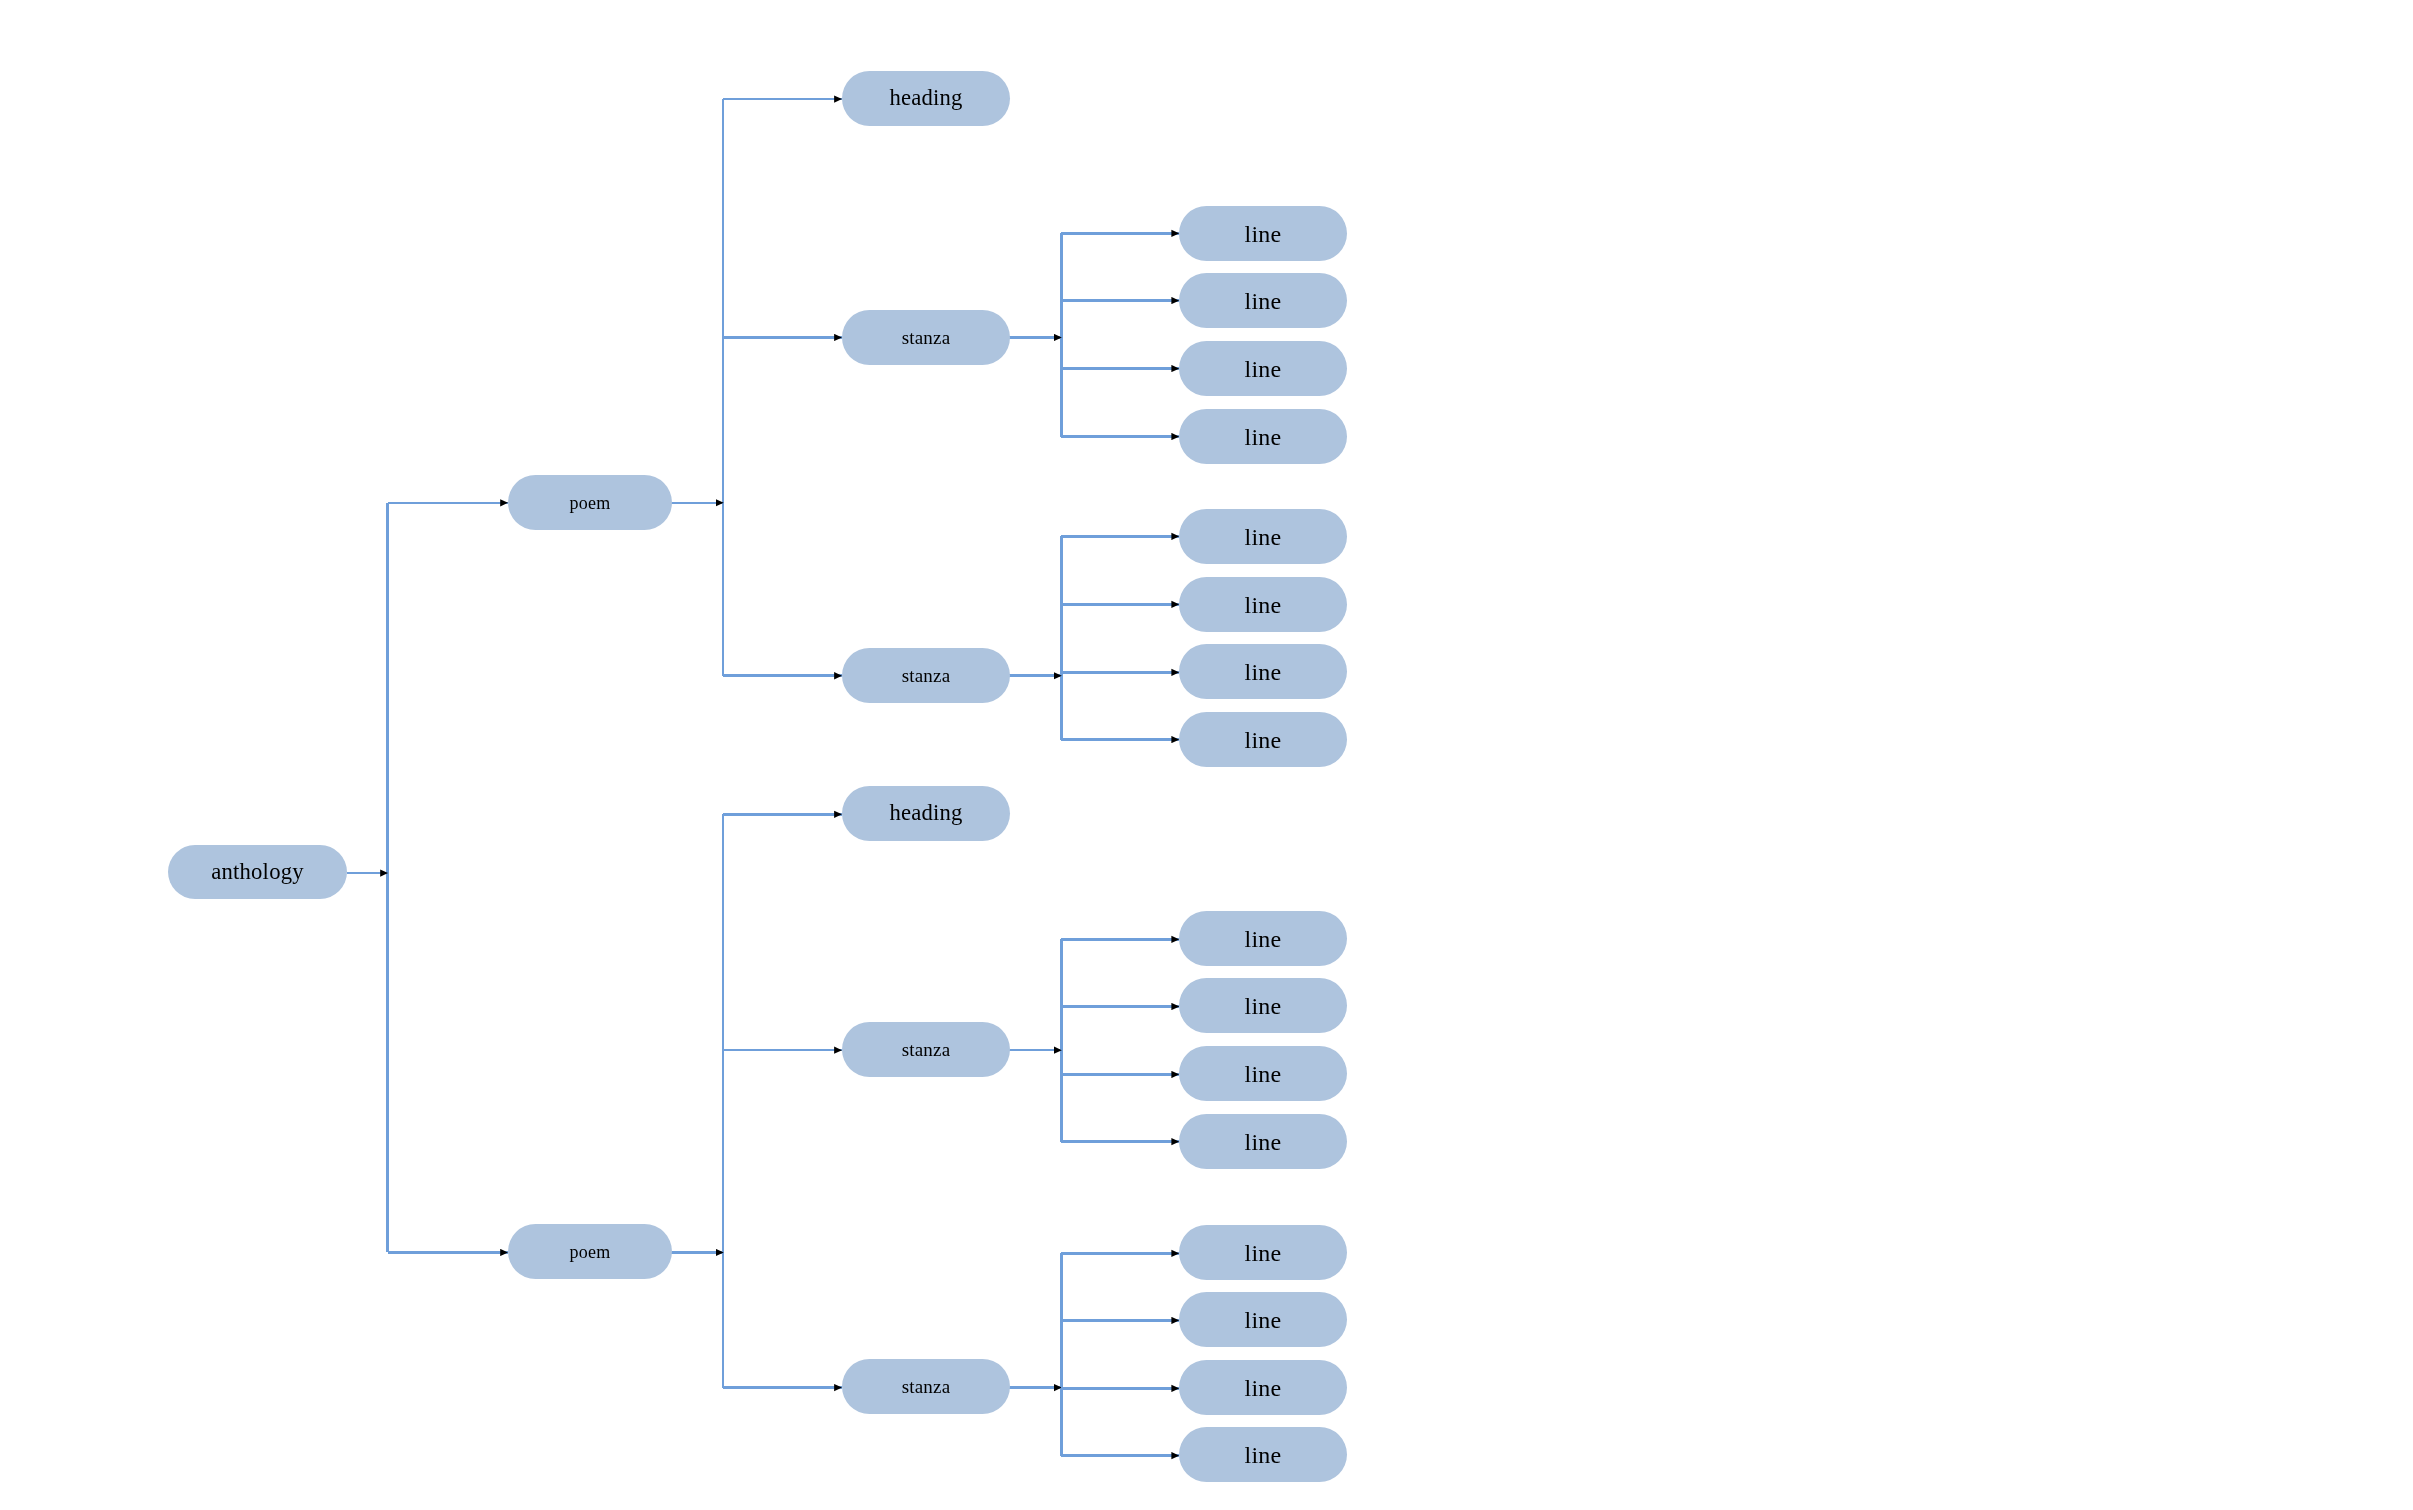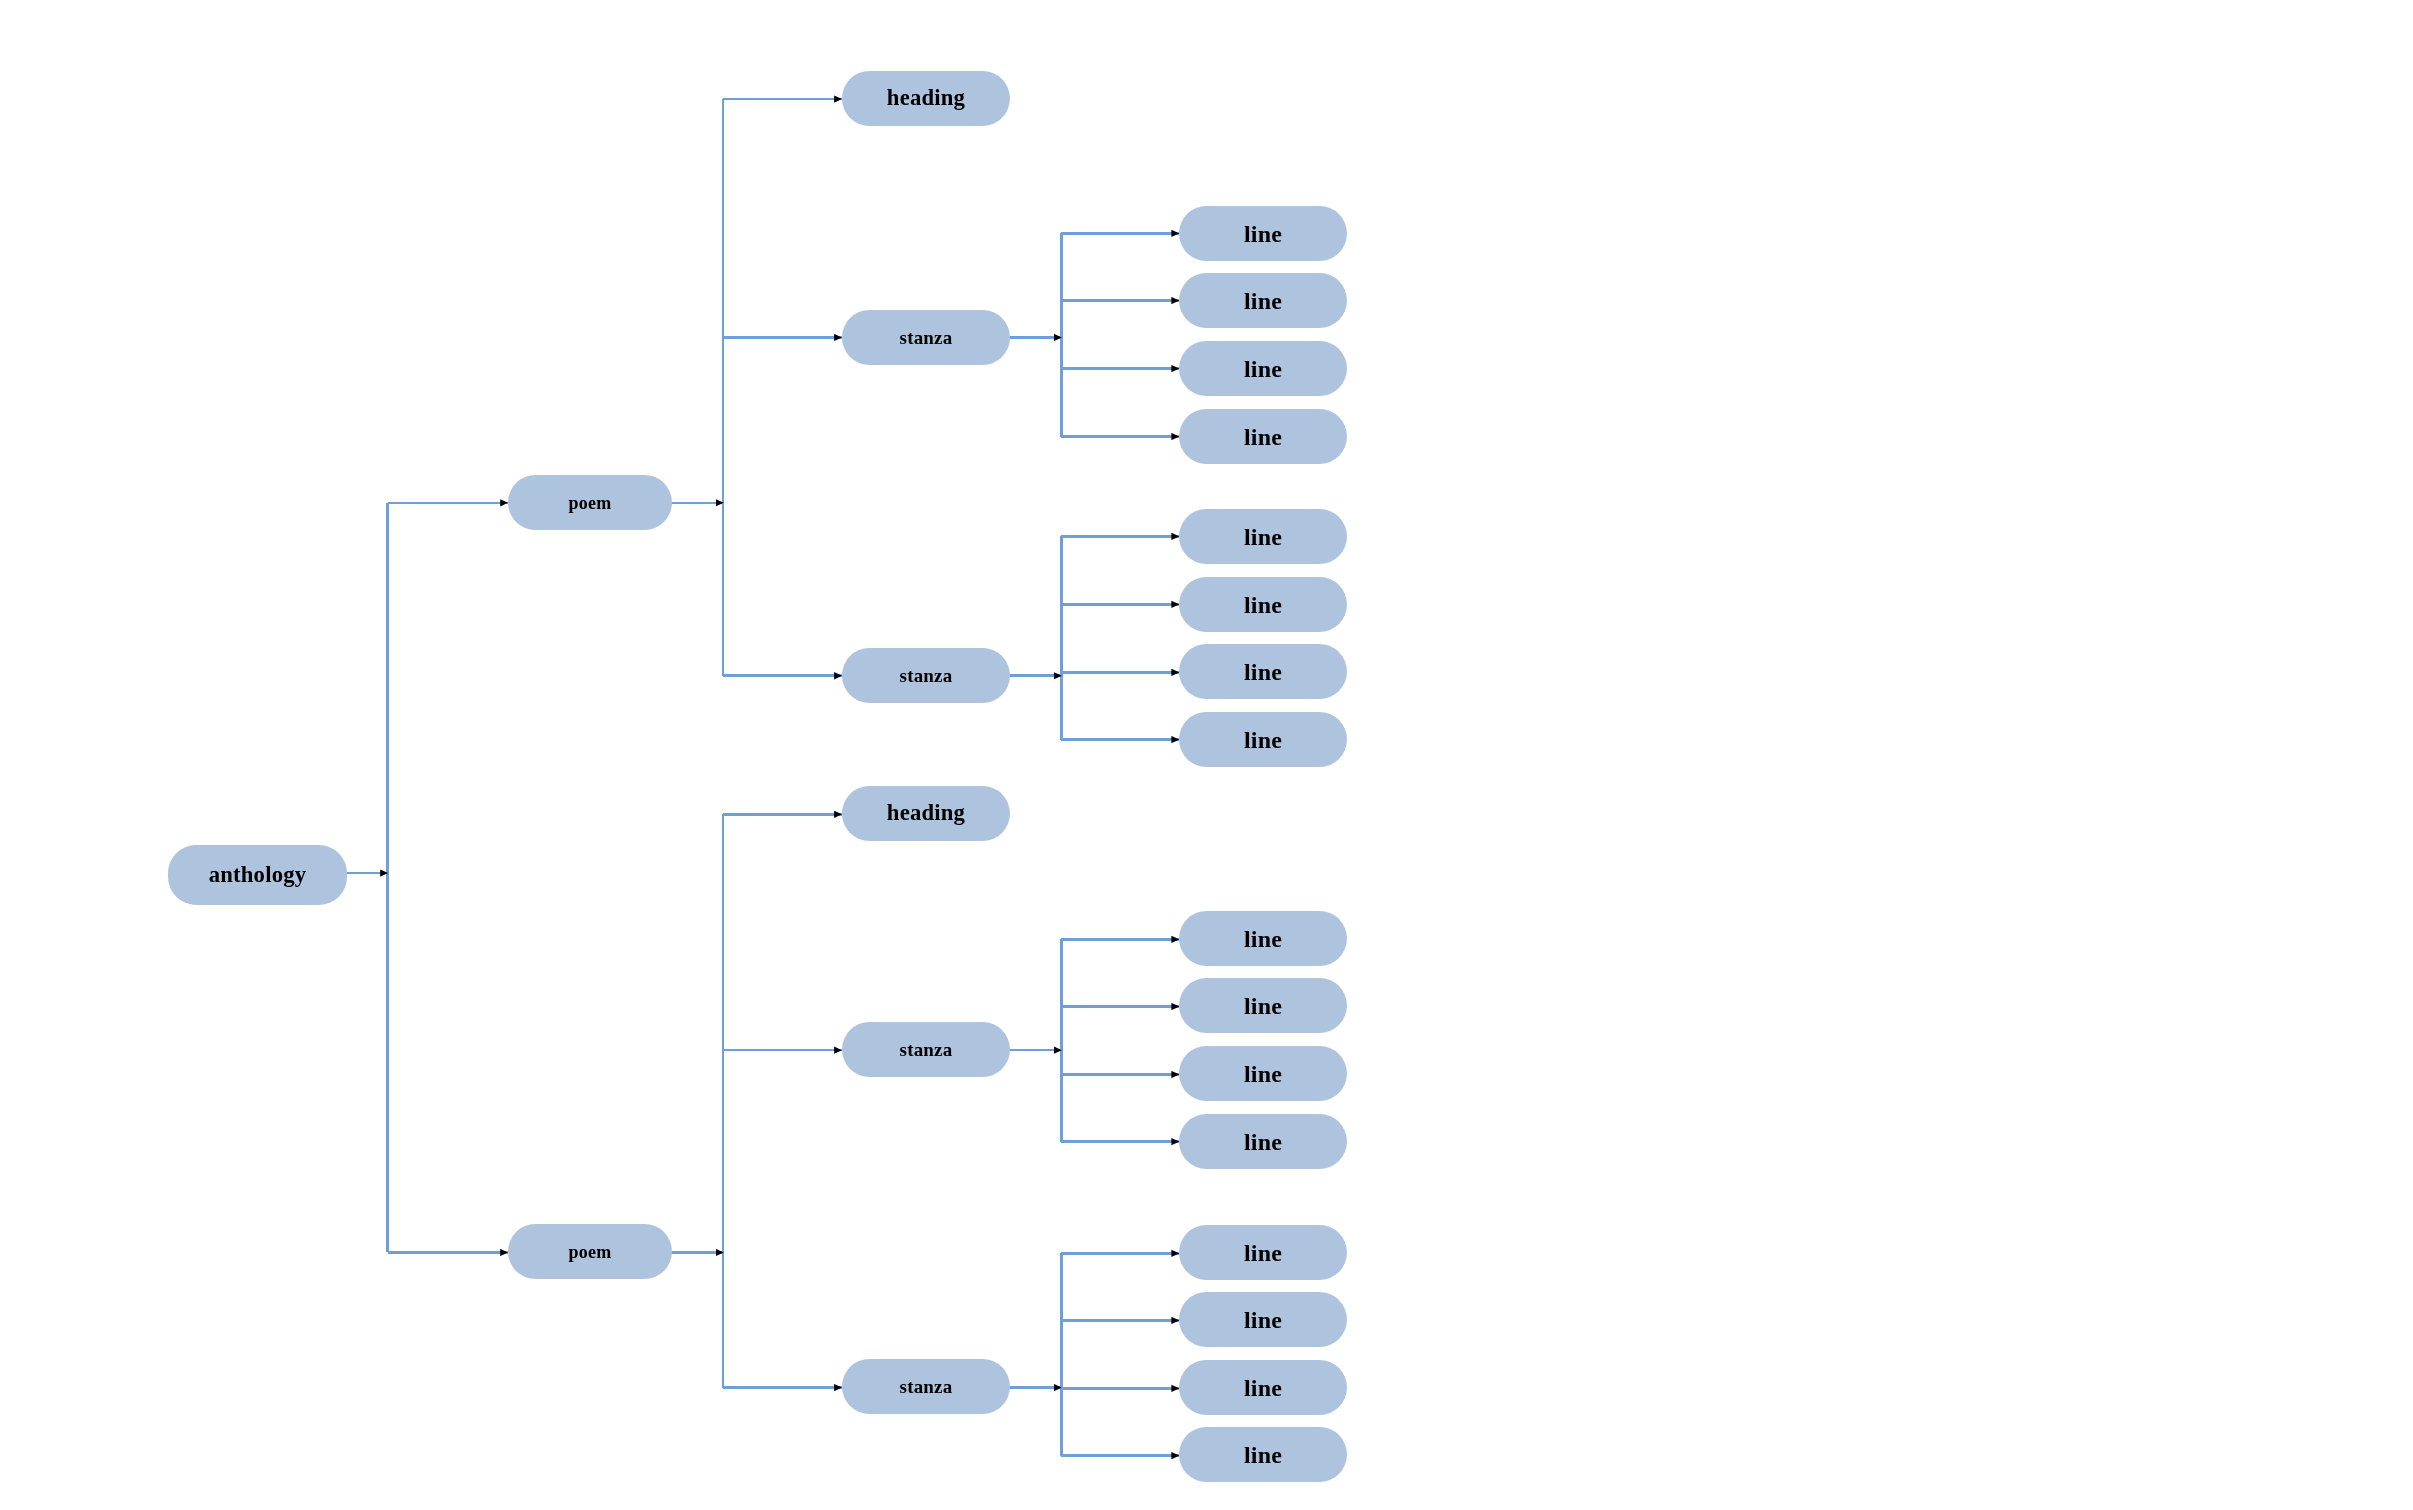--- a/index.html
+++ b/index.html
@@ -27,21 +27,21 @@
   }
   .node {
     position: absolute;
     box-sizing: border-box;
     display: flex;
     align-items: center;
     justify-content: center;
     background: #aec4de;
     border-radius: 28.5px;
     color: #000000;
-    font-weight: bold;
+    font-weight: normal;
     font-family: "Liberation Serif", "DejaVu Serif", serif;
     letter-spacing: 0.2px;
     user-select: none;
   }
   .node-label {
     display: block;
     line-height: 1;
     white-space: nowrap;
   }
   .node.level-root   { font-size: 22.7px; }
@@ -97,21 +97,21 @@
         <line x1="1265" y1="1280" x2="1405" y2="1280" stroke="#6f9fda" stroke-width="3" shape-rendering="crispEdges" marker-end="url(#arrow)"></line>
         <line x1="1265" y1="1360" x2="1405" y2="1360" stroke="#6f9fda" stroke-width="3" shape-rendering="crispEdges" marker-end="url(#arrow)"></line>
         <line x1="1265" y1="1493" x2="1405" y2="1493" stroke="#6f9fda" stroke-width="3" shape-rendering="crispEdges" marker-end="url(#arrow)"></line>
         <line x1="1265" y1="1573" x2="1405" y2="1573" stroke="#6f9fda" stroke-width="3" shape-rendering="crispEdges" marker-end="url(#arrow)"></line>
         <line x1="1265" y1="1654" x2="1405" y2="1654" stroke="#6f9fda" stroke-width="3" shape-rendering="crispEdges" marker-end="url(#arrow)"></line>
         <line x1="1265" y1="1734" x2="1405" y2="1734" stroke="#6f9fda" stroke-width="3" shape-rendering="crispEdges" marker-end="url(#arrow)"></line>
       </g>
   </svg>
 
   <div id="node-layer">
-      <div class="node level-root" style="left: 168px; top: 845px; width: 179px; height: 60px; background: rgb(174, 196, 222); color: rgb(0, 0, 0); border-radius: 28px;">
+      <div class="node level-root" style="left: 168px; top: 845px; width: 179px; height: 54px; background: rgb(174, 196, 222); color: rgb(0, 0, 0); border-radius: 28px;">
         <span class="node-label">anthology</span>
       </div>
       <div class="node level-poem" style="left: 508px; top: 475px; width: 164px; height: 55px; background: rgb(174, 196, 222); color: rgb(0, 0, 0); border-radius: 28px;">
         <span class="node-label">poem</span>
       </div>
       <div class="node level-head" style="left: 842px; top: 71px; width: 168px; height: 55px; background: rgb(174, 196, 222); color: rgb(0, 0, 0); border-radius: 28px;">
         <span class="node-label">heading</span>
       </div>
       <div class="node level-stanza" style="left: 842px; top: 310px; width: 168px; height: 55px; background: rgb(174, 196, 222); color: rgb(0, 0, 0); border-radius: 28px;">
         <span class="node-label">stanza</span>

